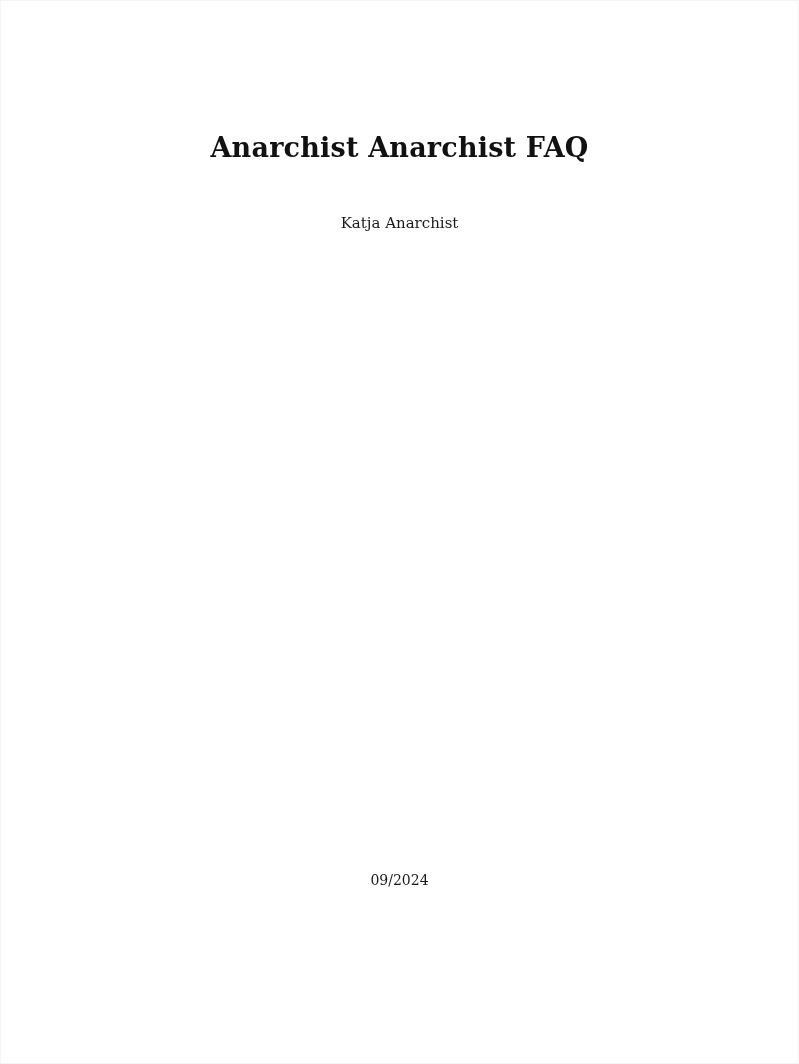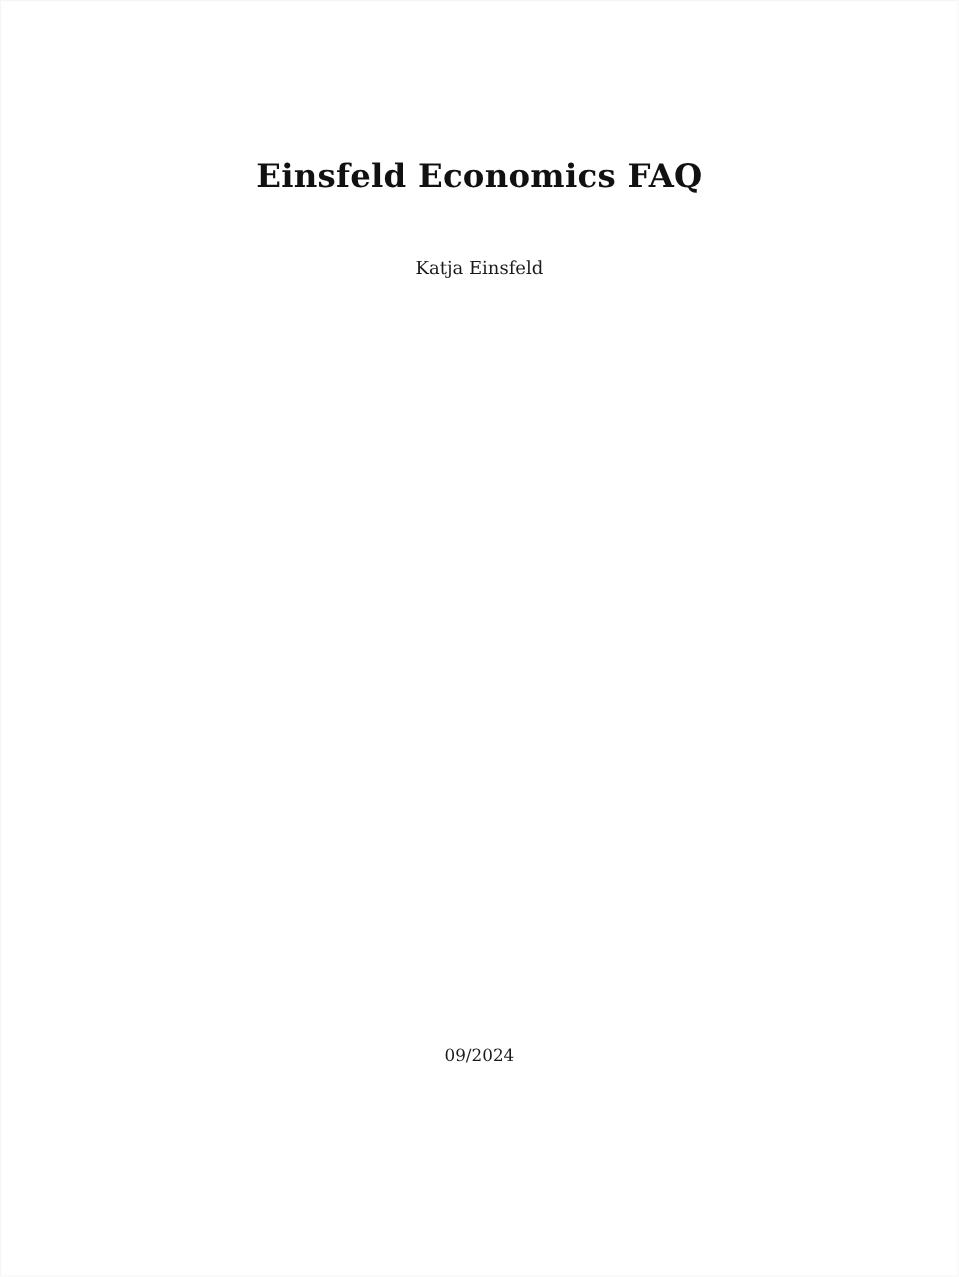--- a/index.html
+++ b/index.html
@@ -73,24 +73,24 @@
     margin: 0;
     line-height: 1.3;
   }
 </style>
 </head>
 <body>
 
 <div class="page">
 
   <div class="title-block">
-    <h1 class="doc-title">Einsfeld Economics FAQ</h1>
+    <h1 class="doc-title">Anarchist Anarchist FAQ</h1>
   </div>
 
   <div class="author-block">
-    <p class="doc-author">Katja Einsfeld</p>
+    <p class="doc-author">Katja Anarchist</p>
   </div>
 
   <div class="date-block">
     <p class="doc-date">09/2024</p>
   </div>
 
 </div>
 
 </body></html>

